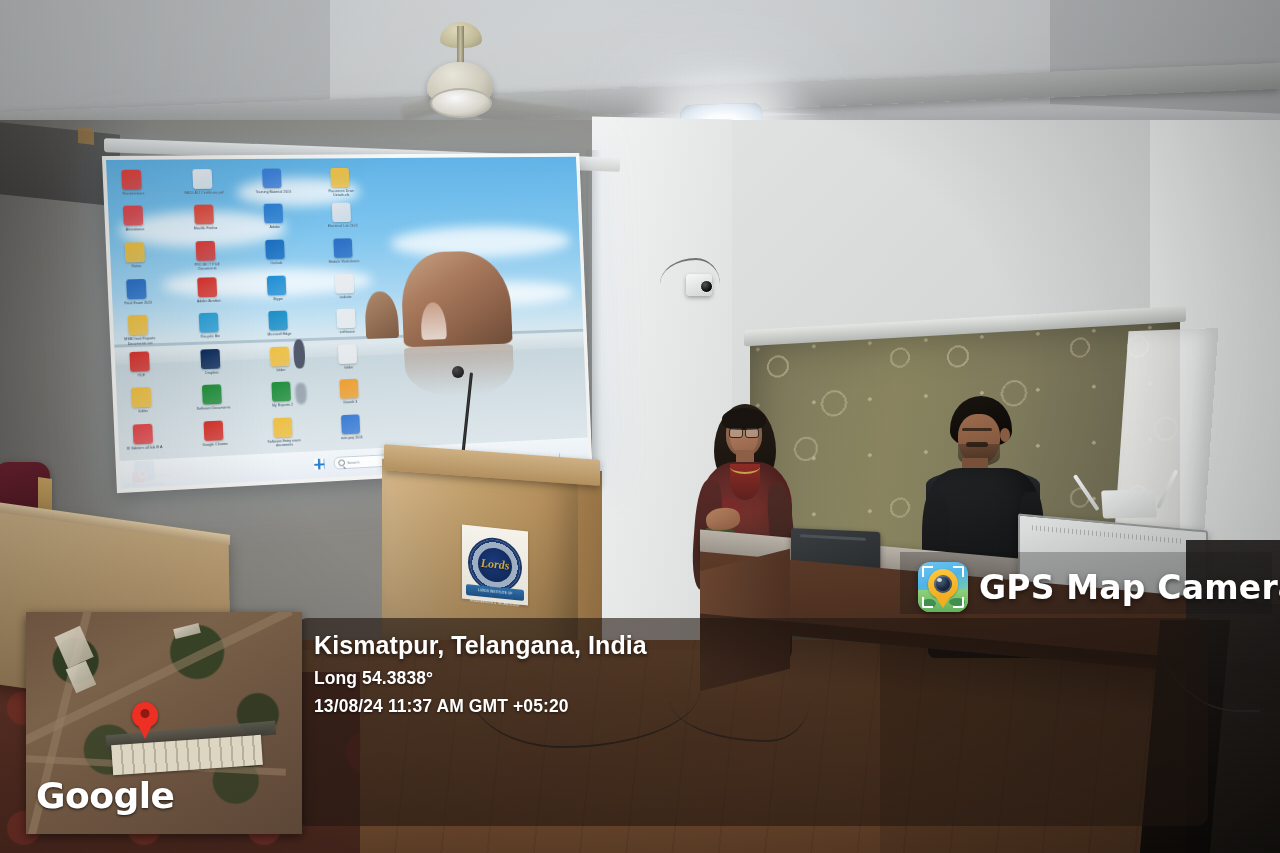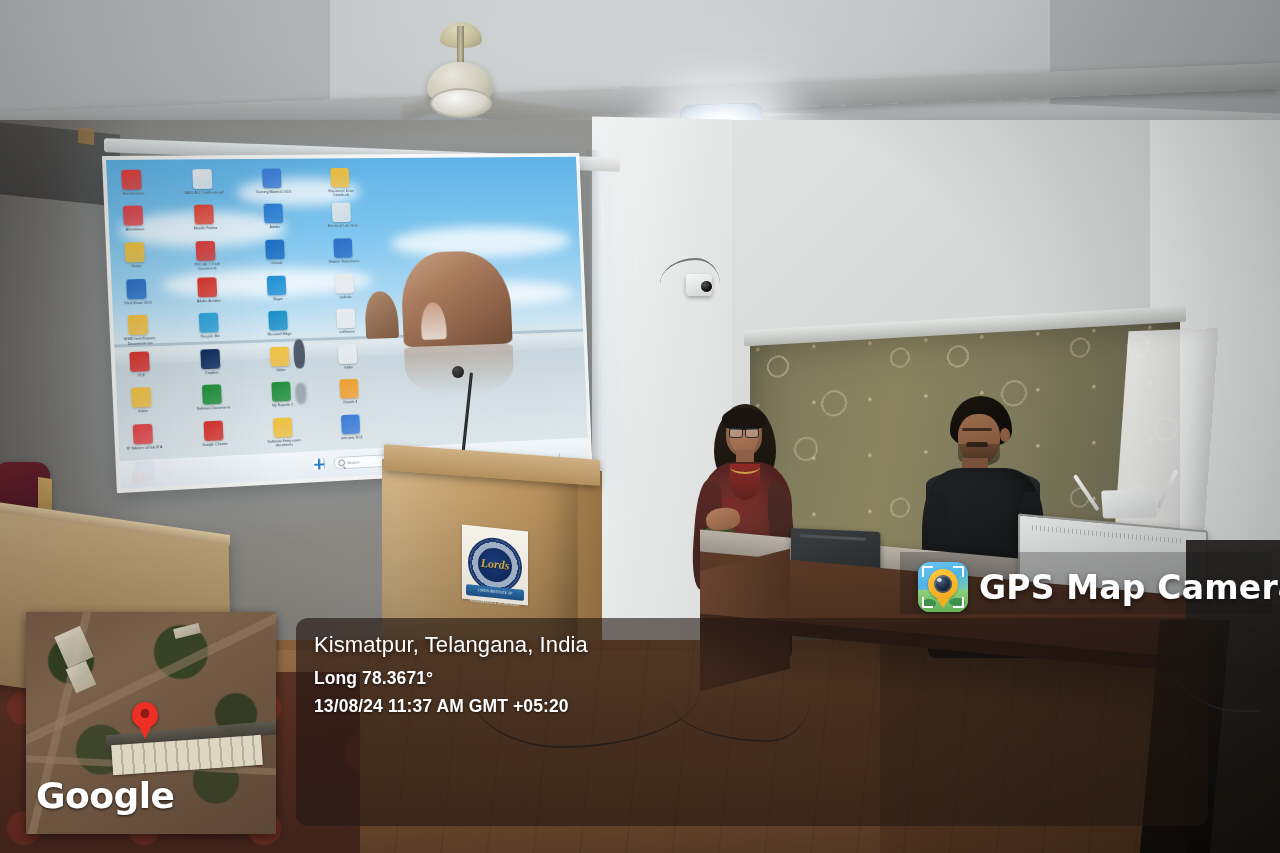--- a/index.html
+++ b/index.html
@@ -669,33 +669,33 @@
   
   .gmc-panel{
     position:absolute;left:296px;top:618px;width:912px;height:208px;
     background:linear-gradient(100deg,rgba(36,24,18,.66),rgba(30,20,15,.52));
     border-radius:12px;
     z-index:30;
     padding:12px 18px 0 18px;
     box-sizing:border-box;
   }
   .gmc-place{
-    font-size:22px;font-weight:400;color:#fff;letter-spacing:.1px;
+    font-size:25px;font-weight:700;color:#fff;letter-spacing:.1px;
     text-shadow:0 2px 4px rgba(0,0,0,.6);
     margin:0 0 4px 0;line-height:30px;
   }
   .gmc-line{
     font-size:17.5px;font-weight:700;color:#fff;letter-spacing:.1px;
     text-shadow:0 1px 3px rgba(0,0,0,.6);
     line-height:28px;white-space:nowrap;
   }
 
   
   .gmc-map{
-    position:absolute;left:26px;top:612px;width:250px;height:222px;
+    position:absolute;left:26px;top:612px;width:276px;height:222px;
     z-index:35;overflow:hidden;
     background:
       radial-gradient(circle at 18% 22%, rgba(40,56,30,.9) 0 22px, transparent 24px),
       radial-gradient(circle at 62% 18%, rgba(44,60,32,.85) 0 26px, transparent 28px),
       radial-gradient(circle at 84% 46%, rgba(38,52,28,.8) 0 20px, transparent 22px),
       radial-gradient(circle at 30% 62%, rgba(46,62,34,.75) 0 24px, transparent 26px),
       radial-gradient(circle at 76% 76%, rgba(40,56,30,.7) 0 22px, transparent 24px),
       linear-gradient(150deg,#6b5340 0%,#7a6149 30%,#6d5541 58%,#5c4636 100%);
     box-shadow:0 3px 10px rgba(0,0,0,.5);
   }
@@ -983,21 +983,21 @@
       <div class="gmc-bracket tl"></div>
       <div class="gmc-bracket tr"></div>
       <div class="gmc-bracket bl"></div>
       <div class="gmc-bracket br"></div>
     </div>
     <div class="gmc-wordmark">GPS Map Camera</div>
   </div>
 
   <div class="gmc-panel">
     <div class="gmc-place">Kismatpur, Telangana, India</div>
-    <div class="gmc-line">Long 78.3671°</div>
+    <div class="gmc-line">Long 54.3838°</div>
     <div class="gmc-line">13/08/24 11:37 AM GMT +05:20</div>
   </div>
 
   <div class="gmc-map">
     <div class="map-road r1"></div>
     <div class="map-road r2"></div>
     <div class="map-road r3"></div>
     <div class="map-bldg b1"></div>
     <div class="map-bldg b2"></div>
     <div class="map-bldg b3"></div>

